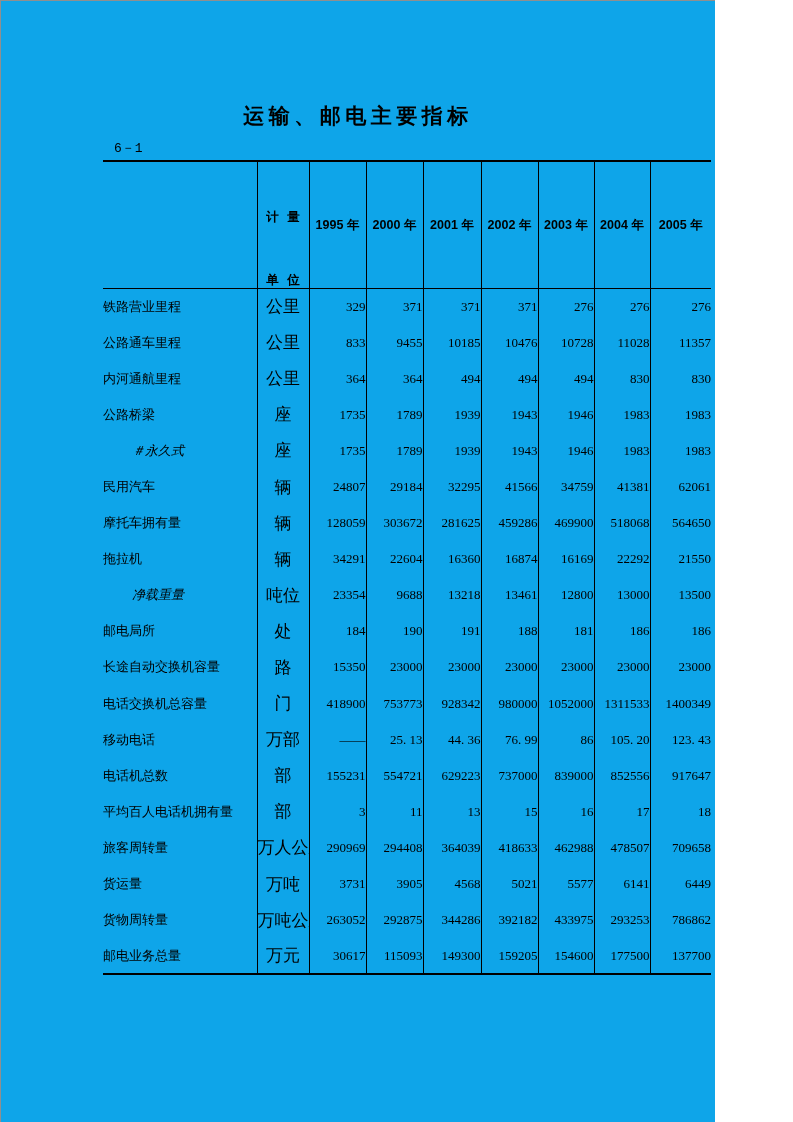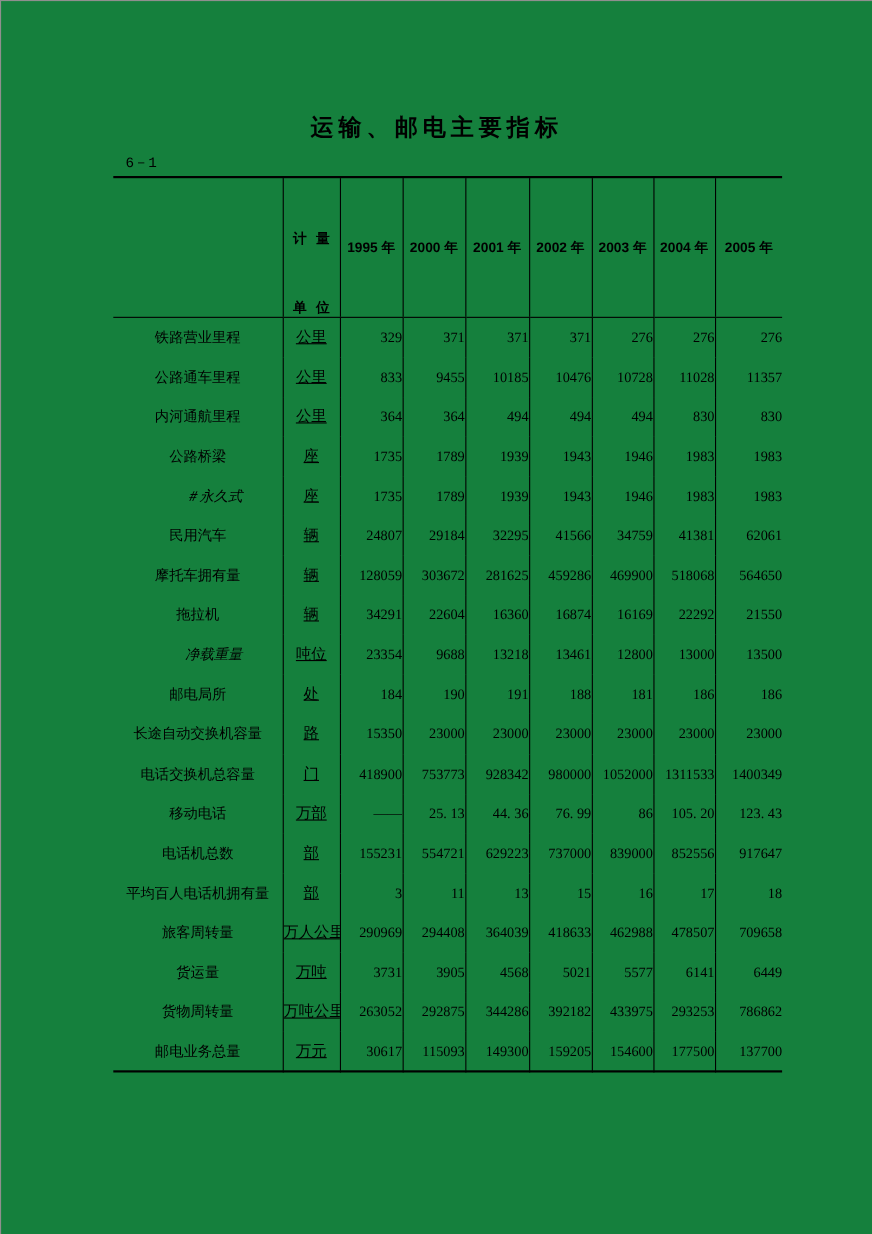--- a/index.html
+++ b/index.html
@@ -2,23 +2,23 @@
 <html><head>
 <meta charset="utf-8">
 <style>
   html, body {
     margin: 0;
     padding: 0;
     background: #ffffff;
   }
   .page {
     position: relative;
-    width: 793px;
+    width: 715px;
     height: 1122px;
-    background: #15803d;
+    background: #0ea5e9;
     border-top: 1px solid #8f8f8f;
     border-left: 1px solid #8f8f8f;
     box-sizing: border-box;
     overflow: hidden;
     color: #000;
   }
   .doc-title {
     position: absolute;
     top: 101px;
     left: 0;
@@ -73,29 +73,28 @@
     color: #000;
   }
   .unit-hdr div {
     line-height: 15px;
     word-spacing: 5px;
     margin-top: 48px;
   }
   td.label {
     font-family: "Liberation Serif", "DejaVu Serif", serif;
     font-size: 13px;
-    text-align: center;
+    text-align: left;
     padding-left: 13px;
   }
   td.label.indent { padding-left: 29px; font-style: italic; }
   td.unit {
     font-family: "Liberation Serif", "DejaVu Serif", serif;
-    font-size: 14px;
+    font-size: 17px;
     text-align: center;
-    text-decoration: underline;
   }
   td.num {
     font-family: "Liberation Serif", "DejaVu Serif", serif;
     font-size: 13px;
     text-align: right;
     padding-right: 9px;
   }
 </style>
 </head>
 <body>

